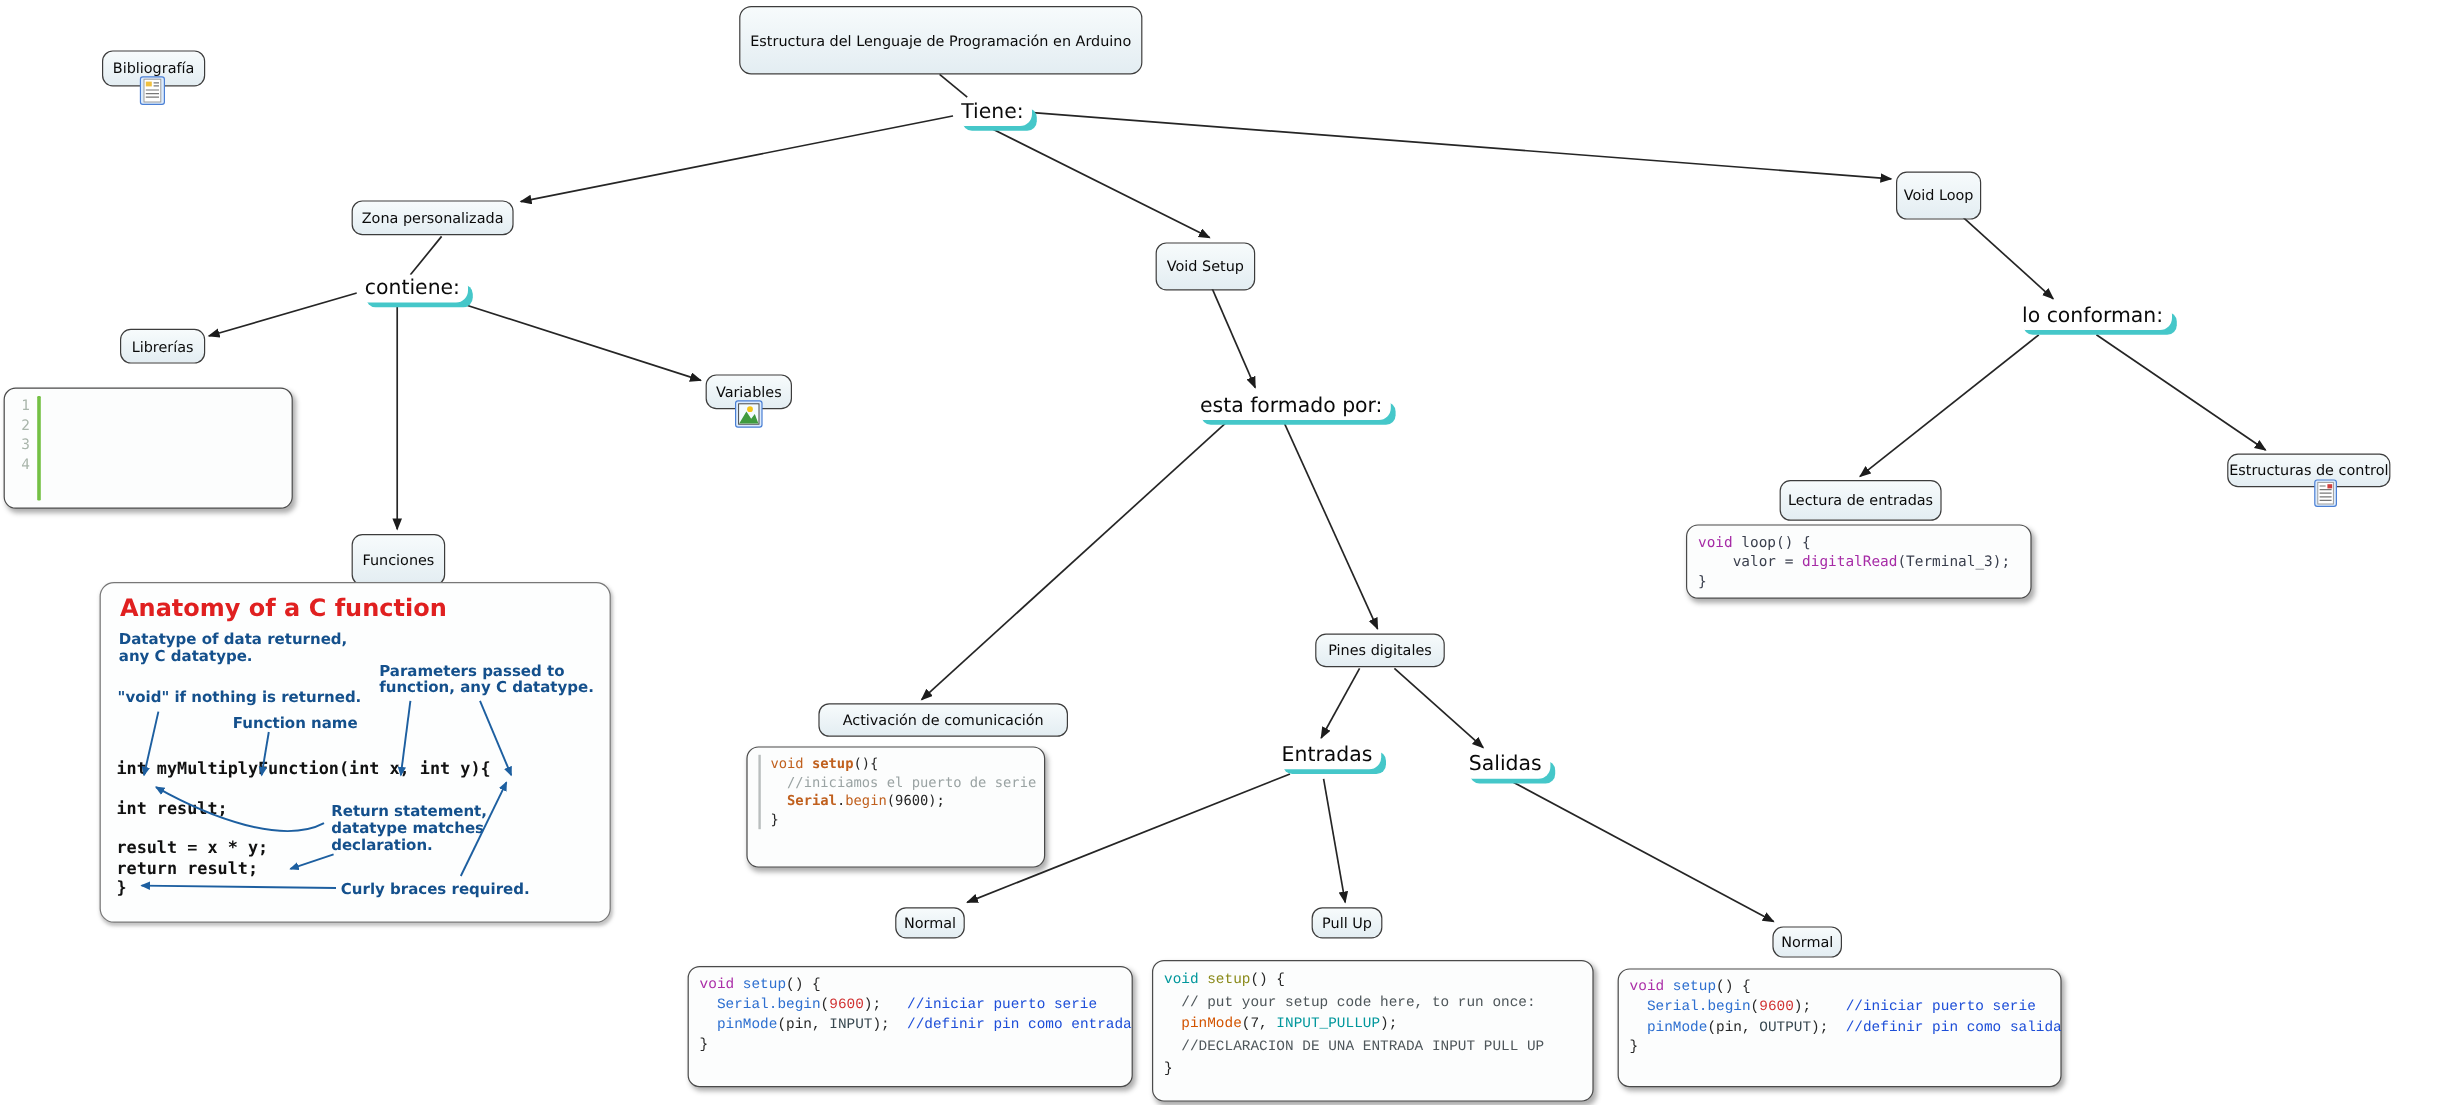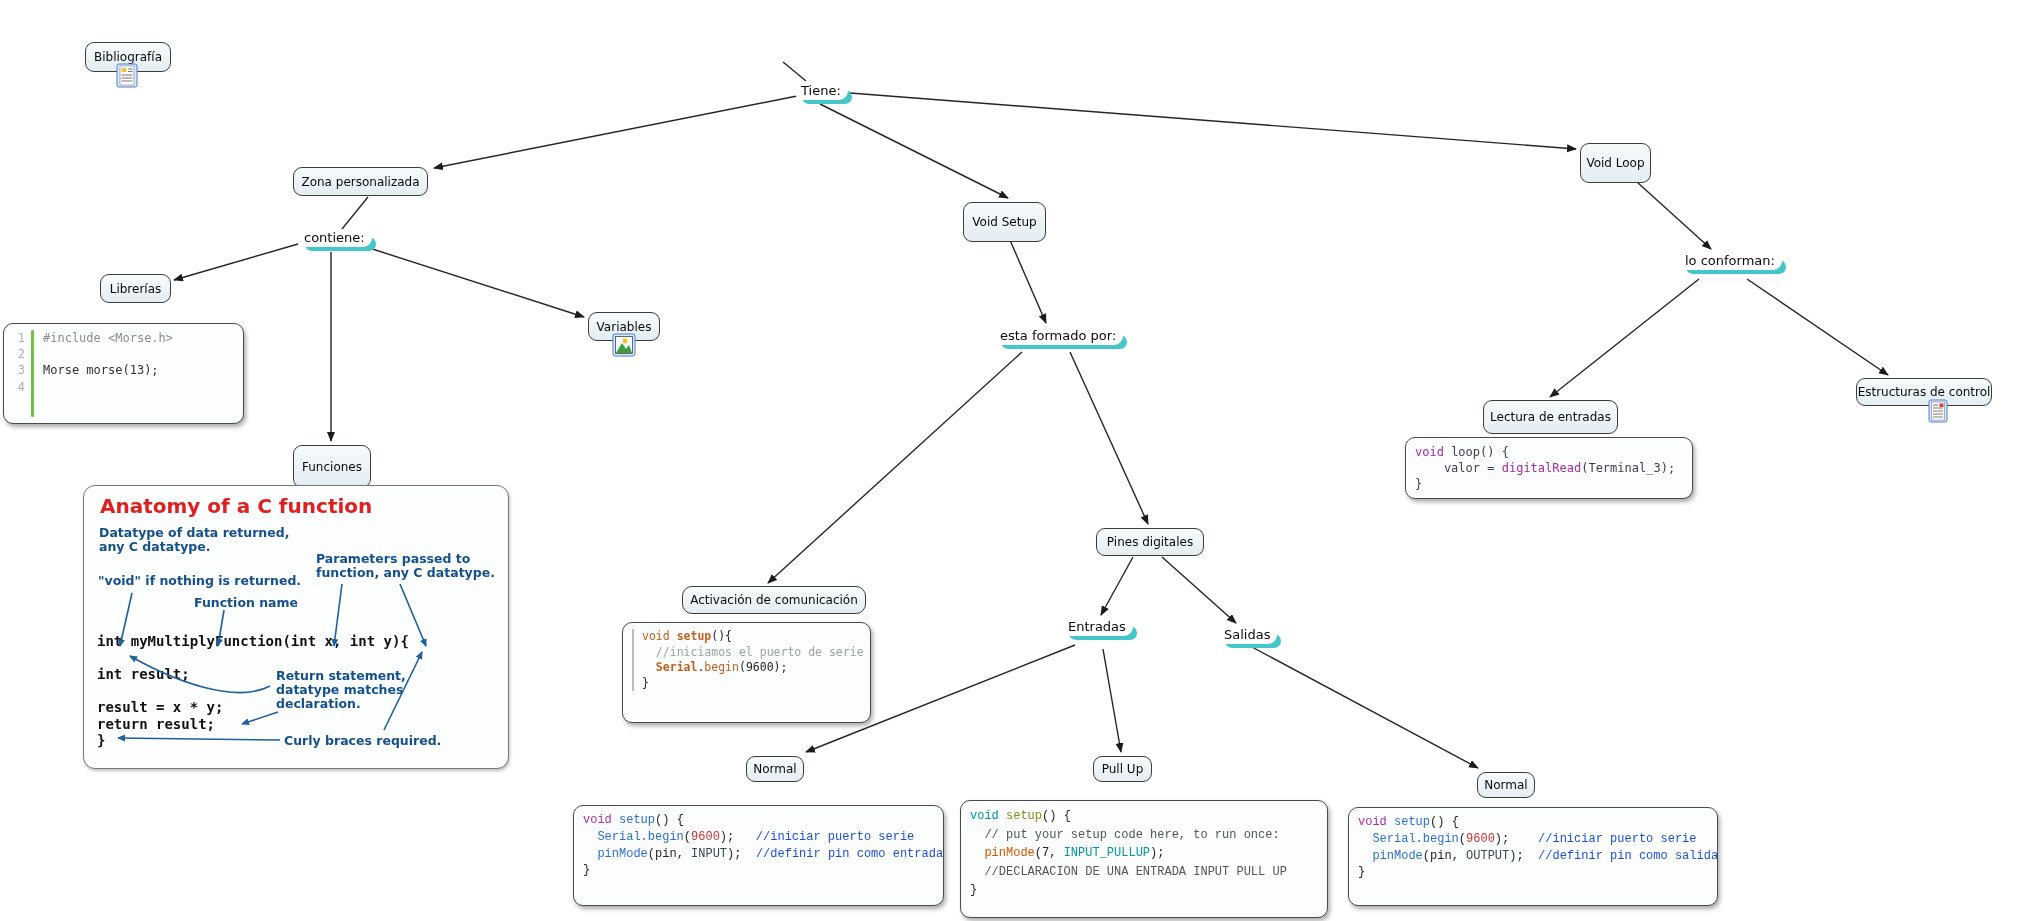--- a/index.html
+++ b/index.html
@@ -7,21 +7,21 @@
           font-family:"DejaVu Sans",sans-serif;}
   #wires{position:absolute;left:0;top:0;width:2044px;height:921px;z-index:1;}
   .wire{stroke:#252525;stroke-width:1.4;fill:none;}
 
   .node{position:absolute;box-sizing:border-box;z-index:2;
         background:linear-gradient(180deg,#f7fbfc 0%,#e3edf2 100%);
         border:1px solid #3c3c3c;border-radius:9px;
         display:flex;align-items:center;justify-content:center;
         font-size:12px;color:#0a0a0a;white-space:nowrap;padding:0 3px;}
   .lp{position:absolute;z-index:3;background:#ffffff;border-radius:10px;
-      padding:1px 7px 2px 7px;font-size:13px;color:#0a0a0a;white-space:nowrap;
+      padding:1px 7px 2px 7px;font-size:17px;color:#0a0a0a;white-space:nowrap;
       box-shadow:6px 6px 0 -2px #45c7c9;}
   .res-icon{position:absolute;z-index:4;display:block;}
 
   .codebox{position:absolute;box-sizing:border-box;z-index:2;
         background:#fcfdfd;border:1px solid #4a4a4a;border-radius:10px;
         box-shadow:2px 3px 4px rgba(50,50,50,.4);
         padding:6px 9px;font-family:"DejaVu Sans Mono",monospace;
         font-size:12px;line-height:1.35;color:#222;}
   .codebox .cl{white-space:pre;min-height:1.35em;}
   .courier{font-family:"Liberation Mono",monospace;font-size:12px;line-height:1.4;}
@@ -90,27 +90,28 @@
     <line class="wire" x1="1133" y1="557" x2="1101" y2="615" marker-end="url(#ah)"></line>
     <line class="wire" x1="1162" y1="557" x2="1236" y2="623" marker-end="url(#ah)"></line>
     <line class="wire" x1="1075" y1="645" x2="806" y2="752" marker-end="url(#ah)"></line>
     <line class="wire" x1="1103" y1="649" x2="1121" y2="752" marker-end="url(#ah)"></line>
     <line class="wire" x1="1252" y1="647" x2="1478" y2="768" marker-end="url(#ah)"></line>
     <line class="wire" x1="1627" y1="173" x2="1711" y2="249" marker-end="url(#ah)"></line>
     <line class="wire" x1="1699" y1="279" x2="1550" y2="397" marker-end="url(#ah)"></line>
     <line class="wire" x1="1747" y1="279" x2="1888" y2="375" marker-end="url(#ah)"></line>
   </svg>
 
+  <div class="node" style="left:616px;top:5px;width:336px;height:57px;border-radius:10px;">Estructura del Lenguaje de Programación en Arduino</div>
   <div class="node" style="left:85px;top:42px;width:86px;height:30px;">Bibliografía</div>
   <div class="node" style="left:293px;top:167px;width:135px;height:29px;">Zona personalizada</div>
   <div class="node" style="left:100px;top:274px;width:71px;height:29px;">Librerías</div>
   <div class="node" style="left:588px;top:312px;width:72px;height:29px;">Variables</div>
   <div class="node" style="left:293px;top:445px;width:78px;height:43px;text-align:center;">Funciones</div>
   <div class="node" style="left:963px;top:202px;width:83px;height:40px;">Void Setup</div>
-  <div class="node" style="left:682px;top:586px;width:184px;height:28px;border-radius:10px;">Activación de comunicación</div>
+  <div class="node" style="left:682px;top:586px;width:208px;height:28px;">Activación de comunicación</div>
   <div class="node" style="left:1096px;top:528px;width:108px;height:28px;">Pines digitales</div>
   <div class="node" style="left:746px;top:756px;width:58px;height:26px;">Normal</div>
   <div class="node" style="left:1093px;top:756px;width:59px;height:26px;">Pull Up</div>
   <div class="node" style="left:1477px;top:772px;width:58px;height:26px;">Normal</div>
   <div class="node" style="left:1580px;top:143px;width:71px;height:40px;">Void Loop</div>
   <div class="node" style="left:1483px;top:400px;width:135px;height:34px;">Lectura de entradas</div>
   <div class="node" style="left:1856px;top:378px;width:136px;height:28px;">Estructuras de control</div>
 
   <svg class="res-icon" style="left:116px;top:63px;" width="22" height="25" viewBox="0 0 22 25">
     <rect x="1" y="1" width="20" height="23" rx="2" fill="#dcebfc" stroke="#4a7fd4"></rect>
@@ -150,26 +151,20 @@
 
   <div class="codebox" style="left:3px;top:323px;width:241px;height:101px;">
     <div class="morse-flex">
       <div class="gutter">
           <div>1</div>
           <div>2</div>
           <div>3</div>
           <div>4</div>
         </div>
       <div class="greenbar"></div>
-      <div>
-          <div class="cl"><span class="tk gy">#include &lt;Morse.h&gt;</span></div>
-          <div class="cl">&nbsp;</div>
-          <div class="cl"><span class="tk dk">Morse morse(13);</span></div>
-          <div class="cl">&nbsp;</div>
-        </div>
     </div>
   </div>
 
   <div class="codebox" style="left:622px;top:622px;width:249px;height:101px;font-size:11.5px;">
     <div class="lgut">
         <div class="cl"><span class="tk or">void </span><span class="tk orb">setup</span><span class="tk pl">(){</span></div>
         <div class="cl"><span class="tk pl">  </span><span class="tk cm">//iniciamos el puerto de serie</span></div>
         <div class="cl"><span class="tk pl">  </span><span class="tk orb">Serial</span><span class="tk pl">.</span><span class="tk or">begin</span><span class="tk pl">(9600);</span></div>
         <div class="cl"><span class="tk pl">}</span></div>
       </div>

